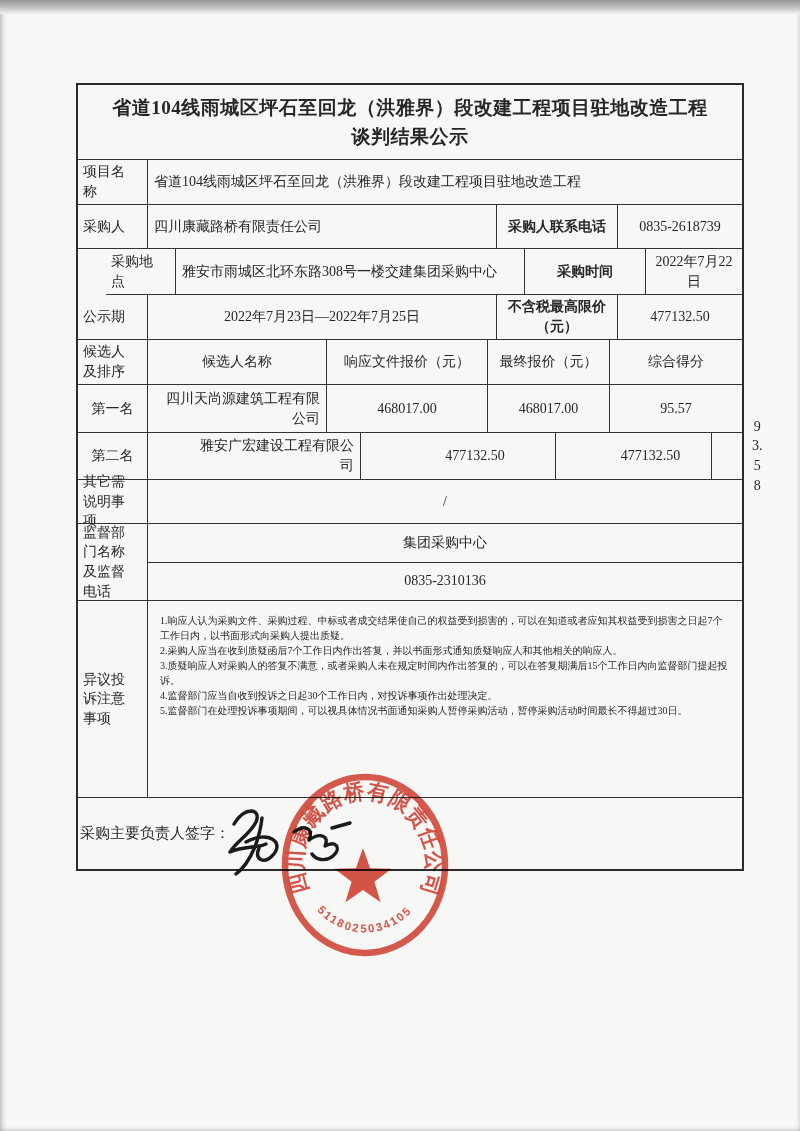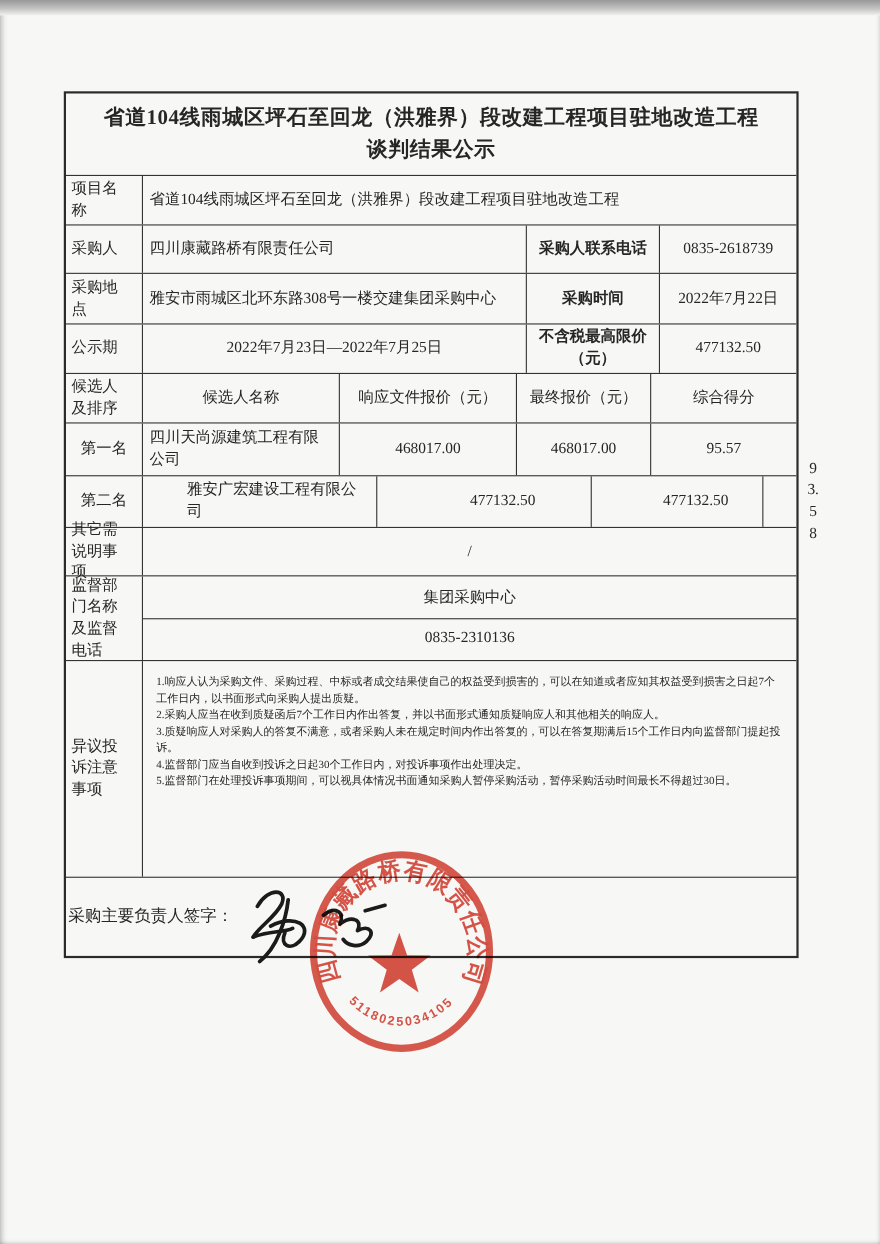--- a/index.html
+++ b/index.html
@@ -8,38 +8,38 @@
     background:#f7f7f5;color:#262626;
     font-family:"Liberation Serif","DejaVu Serif",serif;
     box-shadow:inset 4px 0 6px -3px rgba(0,0,0,.30), inset -3px 0 5px -3px rgba(0,0,0,.18), inset 0 -3px 4px -2px rgba(0,0,0,.15);
   }
   .top-edge{
     position:absolute;top:0;left:0;width:100%;height:14px;
     background:linear-gradient(180deg,#989898 0%,#c2c2c1 55%,#f2f2f0 100%);
   }
   
   .doc{
-    position:absolute;left:58px;top:83px;width:668px;
+    position:absolute;left:76px;top:83px;width:668px;
     border:2px solid #2b2b2b;box-sizing:border-box;
   }
   .row{display:flex;border-bottom:1.6px solid #333;box-sizing:border-box;}
   .row:last-child{border-bottom:none;}
   .cell{
     box-sizing:border-box;border-right:1.6px solid #333;
     display:flex;align-items:center;justify-content:center;
     text-align:center;padding:3px 6px;font-size:14px;line-height:1.4;
     word-break:break-all;
   }
   .cell:last-child{border-right:none;}
-  .cell.left{justify-content:flex-start;text-align:left;}
+  .cell.left{justify-content:flex-start;text-align:right;}
   .cell.flex1{flex:1;}
 
   .r-title{height:75px;}
   .r-title .cell{font-size:19px;font-weight:bold;padding:4px 26px;line-height:1.55;letter-spacing:.5px;}
-  .r1{height:45px;} .r2{height:44px;} .r3{height:46px;} .r4{height:45px;}
+  .r1{height:45px;} .r2{height:44px;} .r3{height:46px;margin-left:28px;} .r4{height:45px;}
   .r5{height:45px;} .r6{height:48px;} .r7{height:47px;gap:34px;} .r8{height:44px;}
   .r9{height:77px;} .r10{height:197px;} .r11{height:71px;}
 
   
   .wA1{width:70px;flex:0 0 70px;}
   .wA2{width:349px;flex:0 0 349px;}
   .wA3{width:121px;flex:0 0 121px;font-weight:bold;}
   
   .wB1{width:70px;flex:0 0 70px;}
   .wB2{width:179px;flex:0 0 179px;}

